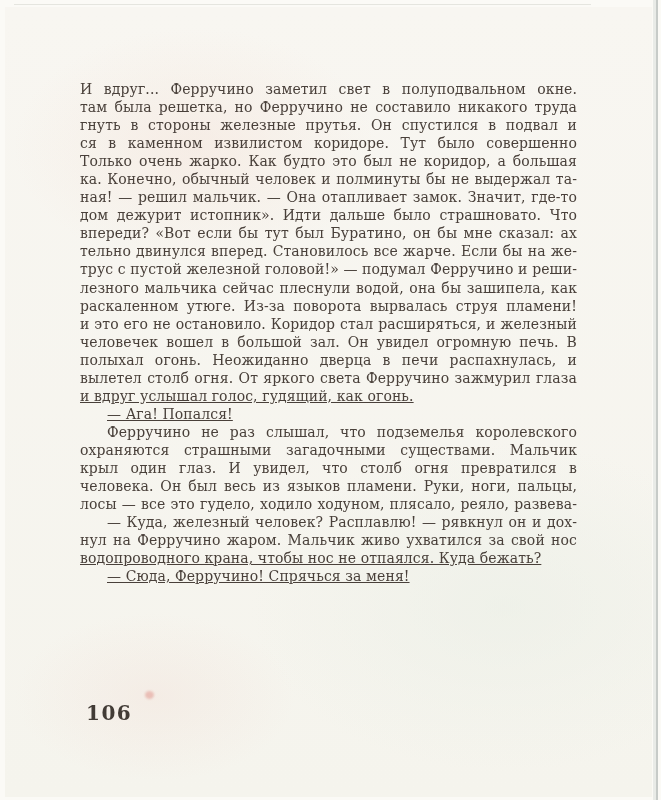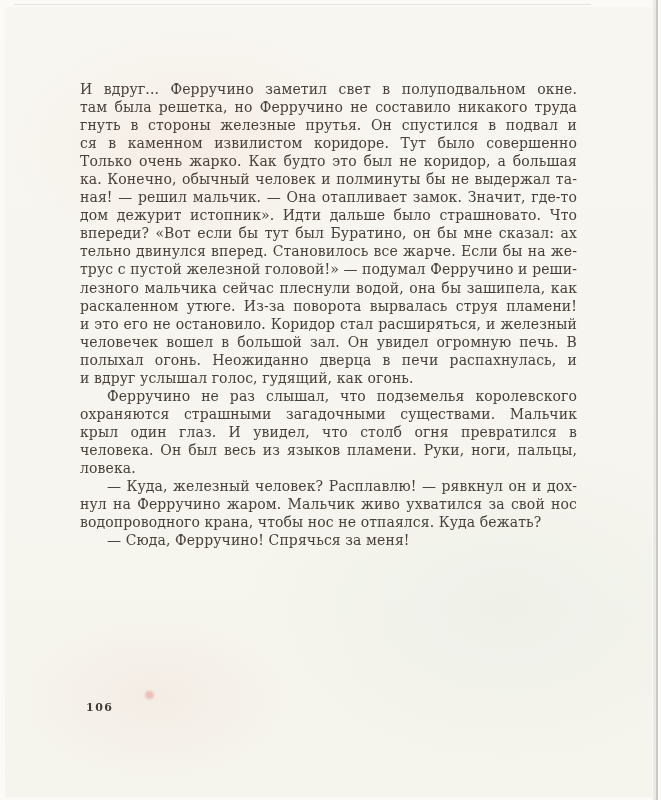--- a/index.html
+++ b/index.html
@@ -49,26 +49,26 @@
     color: #49403a;
     letter-spacing: 0.1px;
   }
   .line {
     height: 18.05px;
     overflow: hidden;
     text-align: justify;
     text-align-last: justify;
     white-space: normal;
   }
-  .line.last { text-align-last: left; }
+  .line.last { text-align-last: left; text-decoration: underline; }
   .para.indented .line.first { text-indent: 27px; }
   .page-number {
     position: absolute;
     left: 86px; top: 701px;
-    font-size: 11px;
+    font-size: 20px;
     font-weight: bold;
     letter-spacing: 1.5px;
     color: #423c36;
   }
 </style>
 </head>
 <body>
 
 <div class="scan">
   <div class="page"></div>
@@ -87,28 +87,32 @@
         <div class="line">ная! — решил мальчик. — Она отапливает замок. Значит, где-то ря-</div>
         <div class="line">дом дежурит истопник». Идти дальше было страшновато. Что там</div>
         <div class="line">впереди? «Вот если бы тут был Буратино, он бы мне сказал: ах ты,</div>
         <div class="line">тельно двинулся вперед. Становилось все жарче. Если бы на же-</div>
         <div class="line">трус с пустой железной головой!» — подумал Ферручино и реши-</div>
         <div class="line">лезного мальчика сейчас плеснули водой, она бы зашипела, как на</div>
         <div class="line">раскаленном утюге. Из-за поворота вырвалась струя пламени! Но</div>
         <div class="line">и это его не остановило. Коридор стал расширяться, и железный</div>
         <div class="line">человечек вошел в большой зал. Он увидел огромную печь. В ней</div>
         <div class="line">полыхал огонь. Неожиданно дверца в печи распахнулась, и оттуда</div>
+        <div class="line">вылетел столб огня. От яркого света Ферручино зажмурил глаза</div>
         <div class="line last">и вдруг услышал голос, гудящий, как огонь.</div>
+      </div>
+      <div class="para indented">
+        <div class="line first last">— Ага! Попался!</div>
       </div>
       <div class="para indented">
         <div class="line first">Ферручино не раз слышал, что подземелья королевского замка</div>
         <div class="line">охраняются страшными загадочными существами. Мальчик приот-</div>
         <div class="line">крыл один глаз. И увидел, что столб огня превратился в огненного</div>
         <div class="line">человека. Он был весь из языков пламени. Руки, ноги, пальцы, во-</div>
-        <div class="line last">ловека.</div>
+        <div class="line">лосы — все это гудело, ходило ходуном, плясало, реяло, развева-</div>
       </div>
       <div class="para indented">
         <div class="line first">— Куда, железный человек? Расплавлю! — рявкнул он и дох-</div>
         <div class="line">нул на Ферручино жаром. Мальчик живо ухватился за свой нос из</div>
         <div class="line last">водопроводного крана, чтобы нос не отпаялся. Куда бежать?</div>
       </div>
       <div class="para indented">
         <div class="line first last">— Сюда, Ферручино! Спрячься за меня!</div>
       </div>
     </div>

